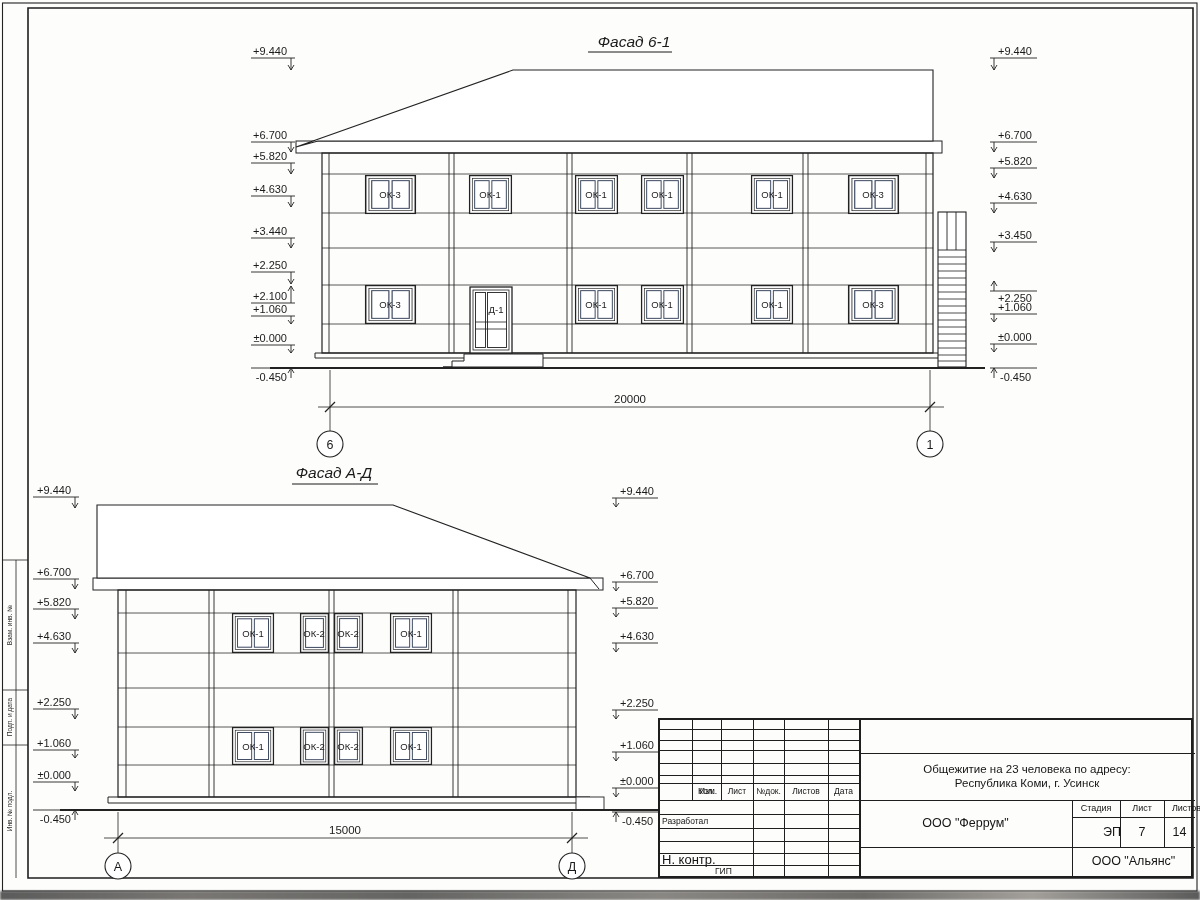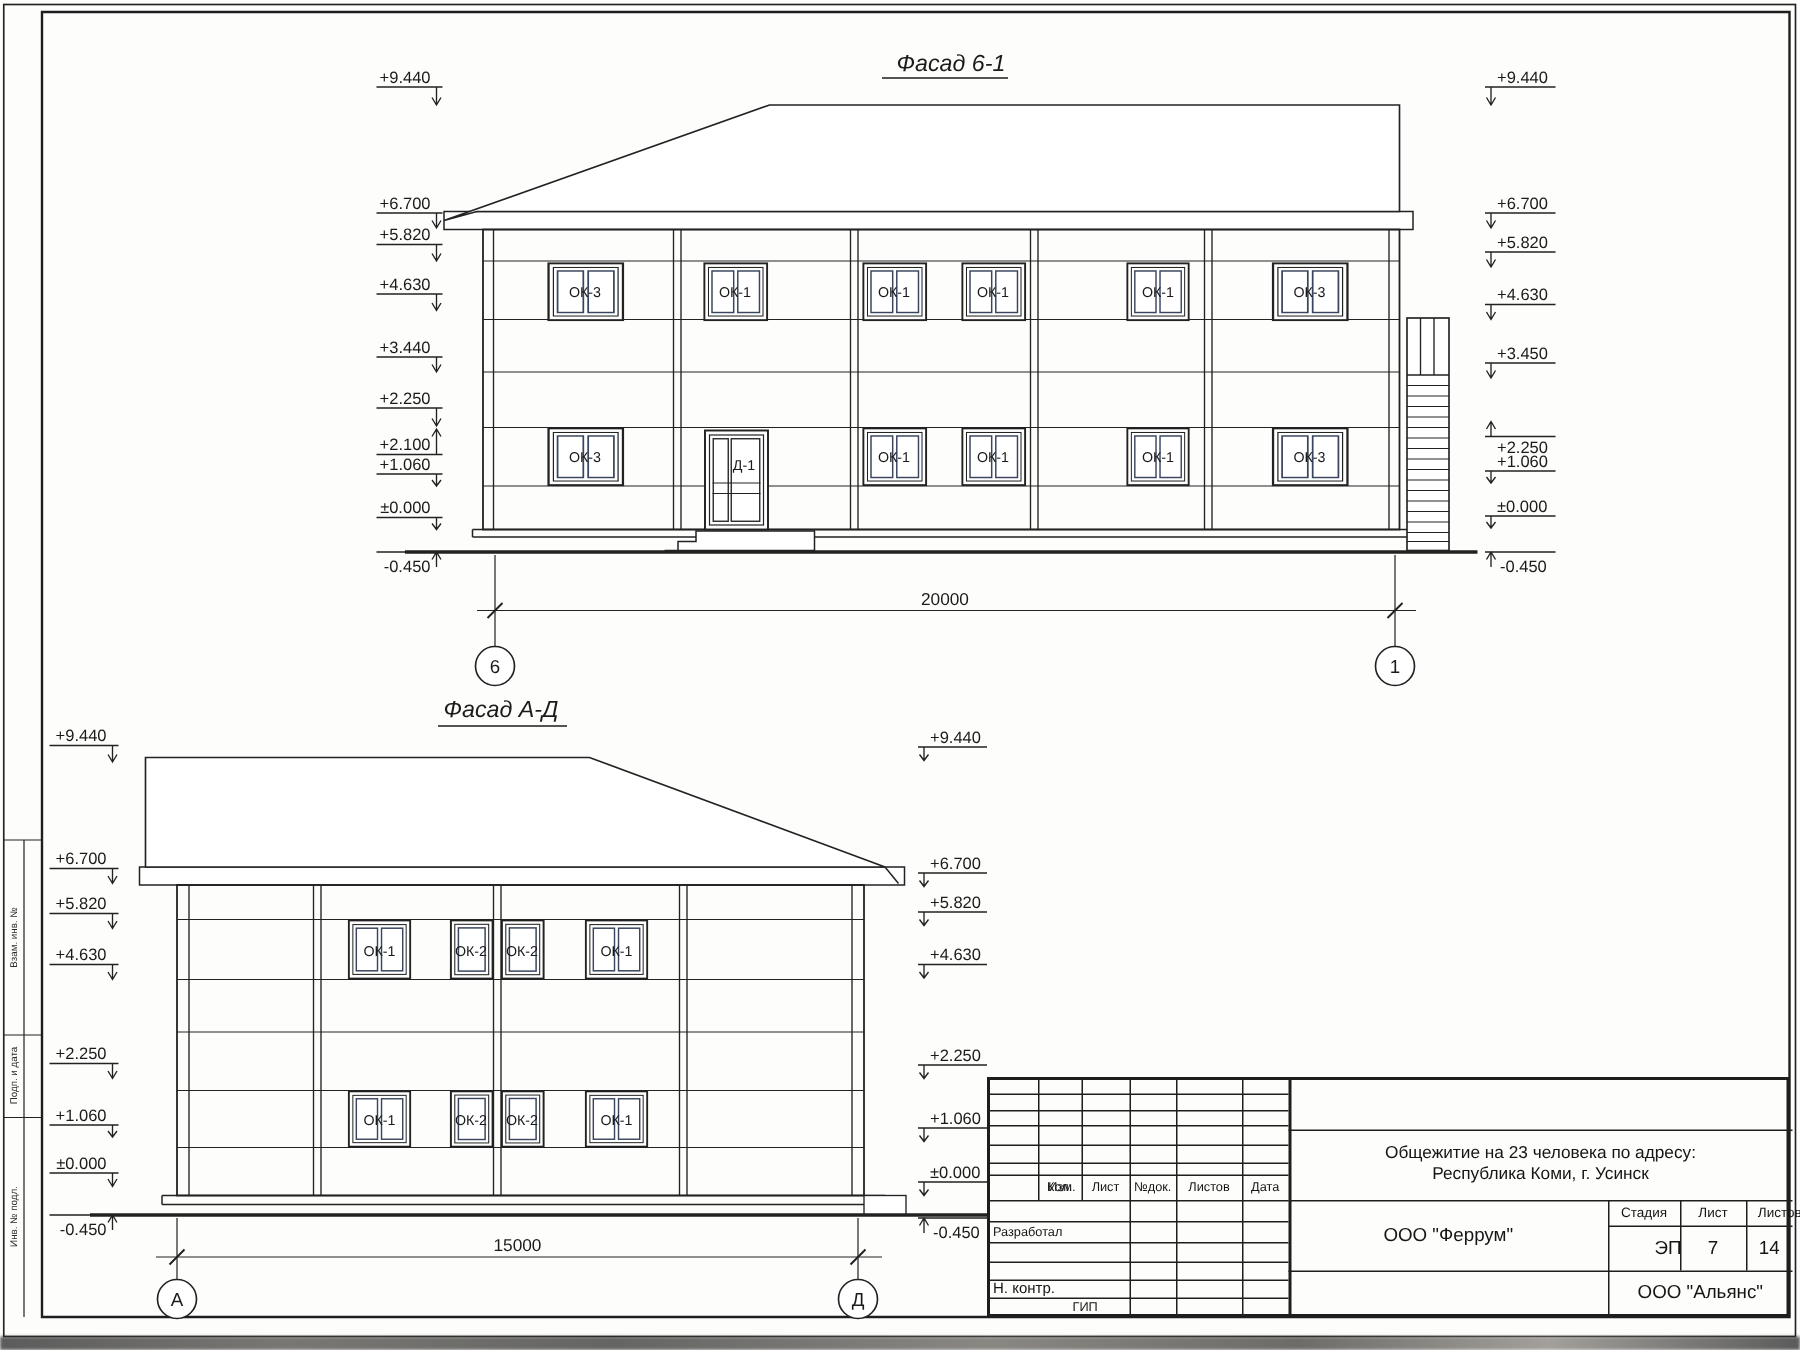--- a/index.html
+++ b/index.html
@@ -348,21 +348,21 @@
   <div class="hl" style="left:412px;top:97px;width:123px;"></div>
 
   <div class="cell" style="left:0;top:63px;width:32px;height:17px;font-size:8.5px;margin-left:32px;">Изм.</div>
   <div class="cell" style="left:32px;top:63px;width:29px;height:17px;font-size:8.5px;">Кол.</div>
   <div class="cell" style="left:61px;top:63px;width:32px;height:17px;font-size:8.5px;">Лист</div>
   <div class="cell" style="left:93px;top:63px;width:31px;height:17px;font-size:8.5px;">№док.</div>
   <div class="cell" style="left:124px;top:63px;width:44px;height:17px;font-size:8.5px;">Листов</div>
   <div class="cell" style="left:168px;top:63px;width:31px;height:17px;font-size:8.5px;">Дата</div>
 
   <div class="lcell" style="left:0;top:94px;width:91px;height:14px;font-size:8.5px;">Разработал</div>
-  <div class="lcell" style="left:0;top:133px;width:91px;height:12px;font-size:10px;">Н. контр.</div>
+  <div class="lcell" style="left:0;top:133px;width:91px;height:12px;font-size:13px;">Н. контр.</div>
   <div class="lcell" style="left:12px;top:145px;width:91px;height:12px;font-size:8.5px;padding-left:43px;">ГИП</div>
 
   <div class="cell" style="left:199px;top:33px;width:336px;height:47px;flex-direction:column;font-size:11.5px;">
     <div>Общежитие на 23 человека по адресу:</div>
     <div>Республика Коми, г. Усинск</div>
   </div>
   <div class="cell" style="left:199px;top:80px;width:213px;height:47px;font-size:12.5px;">ООО "Феррум"</div>
   <div class="cell" style="left:412px;top:80px;width:48px;height:17px;font-size:9px;">Стадия</div>
   <div class="cell" style="left:460px;top:80px;width:44px;height:17px;font-size:9px;">Лист</div>
   <div class="cell" style="left:504px;top:80px;width:21px;height:17px;font-size:9px;margin-left:12px;">Листов</div>

